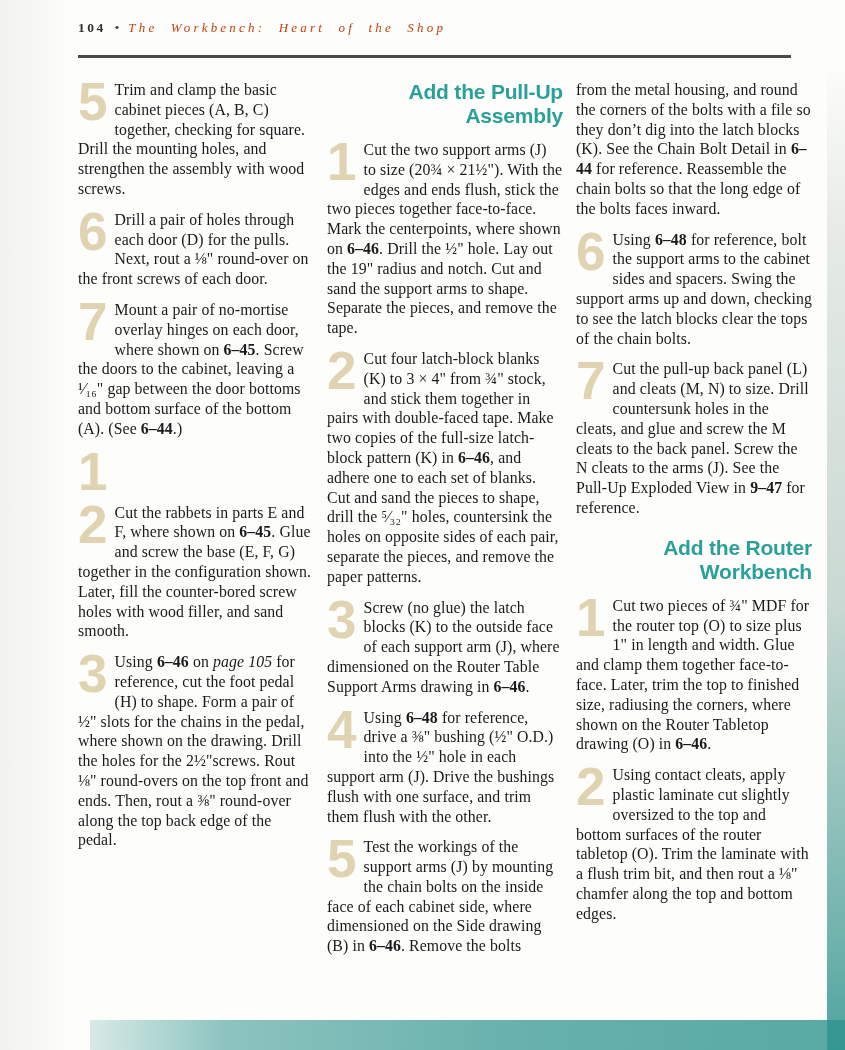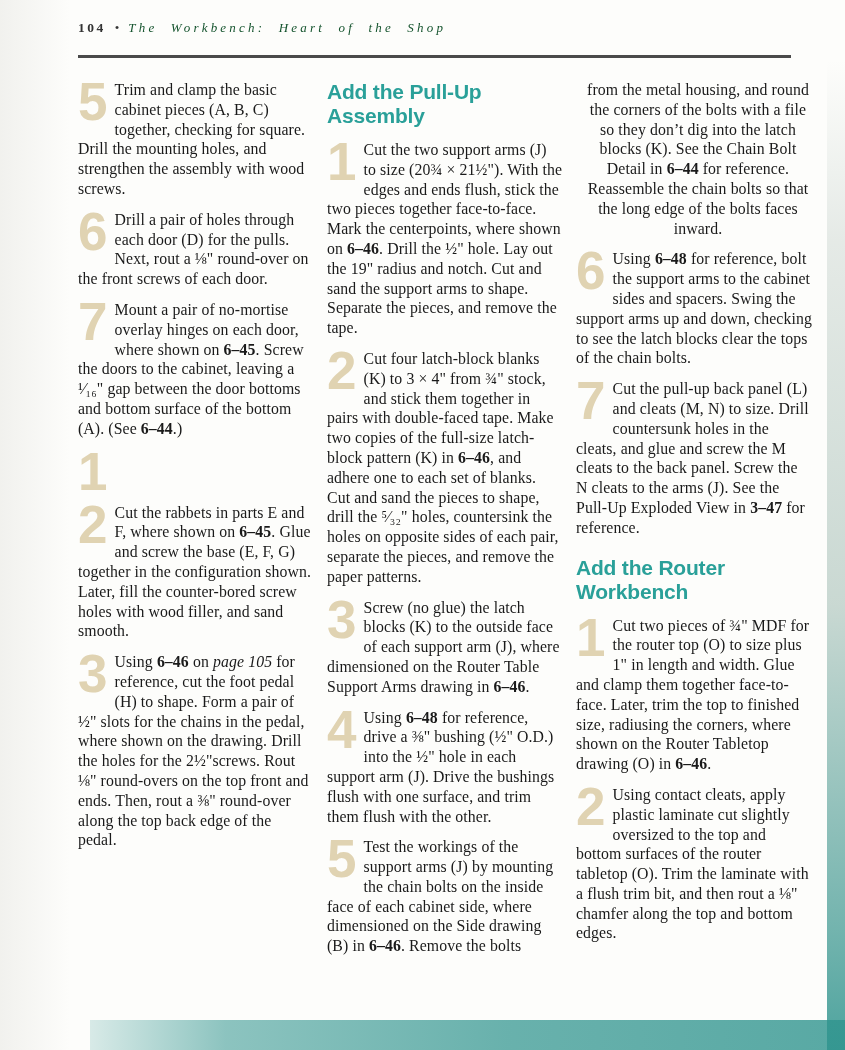--- a/index.html
+++ b/index.html
@@ -14,49 +14,50 @@
   .page-header{
     position:absolute;top:20px;left:78px;
     display:flex;align-items:baseline;
     font-family:Liberation Serif, serif;
     color:#333;white-space:nowrap;
   }
   .page-num{font-weight:bold;font-size:13.5px;letter-spacing:2.5px;}
   .header-sep{margin:0 9px;font-size:13px;}
   .header-title{
     font-style:italic;font-size:13px;
-    letter-spacing:3.2px;word-spacing:7px;color:#14532d;
+    letter-spacing:3.2px;word-spacing:7px;color:#c2410c;
   }
   .header-rule{
     position:absolute;top:55px;left:78px;width:713px;height:3px;
     background:#4a4a4a;
   }
   
   .columns{
     position:absolute;top:80px;left:78px;width:734px;
     display:grid;grid-template-columns:repeat(3,236px);column-gap:13px;
   }
   .col{font-size:15.8px;line-height:19.8px;letter-spacing:0.1px;}
   .col > :first-child{margin-top:0;}
   .col-heading{
     font-family:"Liberation Sans","DejaVu Sans",sans-serif;
     font-weight:bold;font-size:21px;line-height:24px;
     color:#2aa099;letter-spacing:-0.2px;
     margin:18px 0 12px 0;
+    text-align:right;
   }
   .step{margin:0 0 11px 0;}
   .step:after{content:"";display:block;clear:both;}
   .step-num{
     float:left;
     font-family:"Liberation Sans","DejaVu Sans",sans-serif;
     font-weight:bold;font-size:53px;line-height:40px;
     color:#e0d3b2;
     margin:2px 7px 0 0;
   }
-  .cont-para{margin:0 0 11px 8px;text-align:center;}
+  .cont-para{margin:0 0 11px 0;}
   .step-text b,.cont-para b,.col b{font-weight:bold;}
   
   .right-band{
     position:absolute;top:60px;right:0;bottom:0;width:18px;
     background:linear-gradient(to bottom,
       rgba(200,208,202,0.0) 0%,
       rgba(185,199,192,0.35) 18%,
       rgba(150,180,170,0.5) 55%,
       rgba(68,155,148,0.75) 88%,
       rgba(47,148,142,0.85) 100%);
@@ -102,21 +103,21 @@
       <h2 class="col-heading">Add the Pull-Up Assembly</h2>
       <div class="step"><span class="step-num">1</span><span class="step-text">Cut the two support arms (J) to size (20¾ × 21½"). With the edges and ends flush, stick the two pieces together face-to-face. Mark the centerpoints, where shown on <b>6–46</b>. Drill the ½" hole. Lay out the 19" radius and notch. Cut and sand the support arms to shape. Separate the pieces, and remove the tape.</span></div>
       <div class="step"><span class="step-num">2</span><span class="step-text">Cut four latch-block blanks (K) to 3 × 4" from ¾" stock, and stick them together in pairs with double-faced tape. Make two copies of the full-size latch-block pattern (K) in <b>6–46</b>, and adhere one to each set of blanks. Cut and sand the pieces to shape, drill the ⁵⁄₃₂" holes, countersink the holes on opposite sides of each pair, separate the pieces, and remove the paper patterns.</span></div>
       <div class="step"><span class="step-num">3</span><span class="step-text">Screw (no glue) the latch blocks (K) to the outside face of each support arm (J), where dimensioned on the Router Table Support Arms drawing in <b>6–46</b>.</span></div>
       <div class="step"><span class="step-num">4</span><span class="step-text">Using <b>6–48</b> for reference, drive a ⅜" bushing (½" O.D.) into the ½" hole in each support arm (J). Drive the bushings flush with one surface, and trim them flush with the other.</span></div>
       <div class="step"><span class="step-num">5</span><span class="step-text">Test the workings of the support arms (J) by mounting the chain bolts on the inside face of each cabinet side, where dimensioned on the Side drawing (B) in <b>6–46</b>. Remove the bolts</span></div>
     </div>
   <div class="col">
       <p class="cont-para">from the metal housing, and round the corners of the bolts with a file so they don’t dig into the latch blocks (K). See the Chain Bolt Detail in <b>6–44</b> for reference. Reassemble the chain bolts so that the long edge of the bolts faces inward.</p>
       <div class="step"><span class="step-num">6</span><span class="step-text">Using <b>6–48</b> for reference, bolt the support arms to the cabinet sides and spacers. Swing the support arms up and down, checking to see the latch blocks clear the tops of the chain bolts.</span></div>
-      <div class="step"><span class="step-num">7</span><span class="step-text">Cut the pull-up back panel (L) and cleats (M, N) to size. Drill countersunk holes in the cleats, and glue and screw the M cleats to the back panel. Screw the N cleats to the arms (J). See the Pull-Up Exploded View in <b>3–47</b> for reference.</span></div>
+      <div class="step"><span class="step-num">7</span><span class="step-text">Cut the pull-up back panel (L) and cleats (M, N) to size. Drill countersunk holes in the cleats, and glue and screw the M cleats to the back panel. Screw the N cleats to the arms (J). See the Pull-Up Exploded View in <b>9–47</b> for reference.</span></div>
       <h2 class="col-heading">Add the Router Workbench</h2>
       <div class="step"><span class="step-num">1</span><span class="step-text">Cut two pieces of ¾" MDF for the router top (O) to size plus 1" in length and width. Glue and clamp them together face-to-face. Later, trim the top to finished size, radiusing the corners, where shown on the Router Tabletop drawing (O) in <b>6–46</b>.</span></div>
       <div class="step"><span class="step-num">2</span><span class="step-text">Using contact cleats, apply plastic laminate cut slightly oversized to the top and bottom surfaces of the router tabletop (O). Trim the laminate with a flush trim bit, and then rout a ⅛" chamfer along the top and bottom edges.</span></div>
     </div>
 </div>
 
 <div class="right-band"></div>
 <div class="bottom-band"></div>
 
 </body></html>

